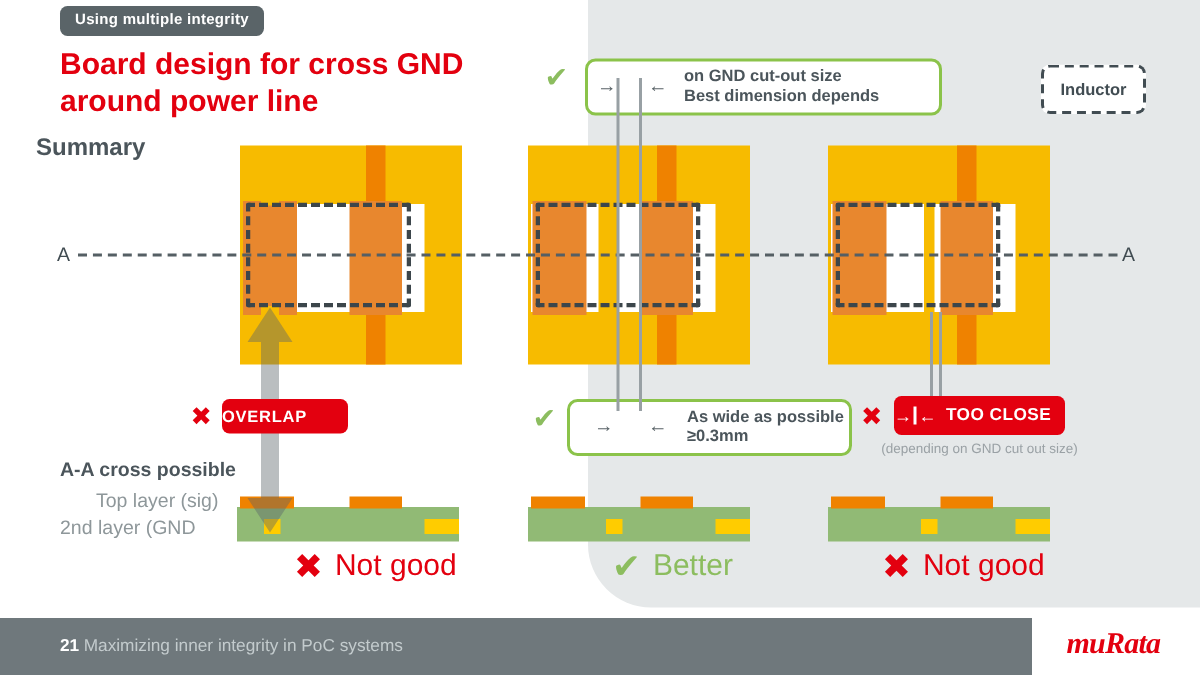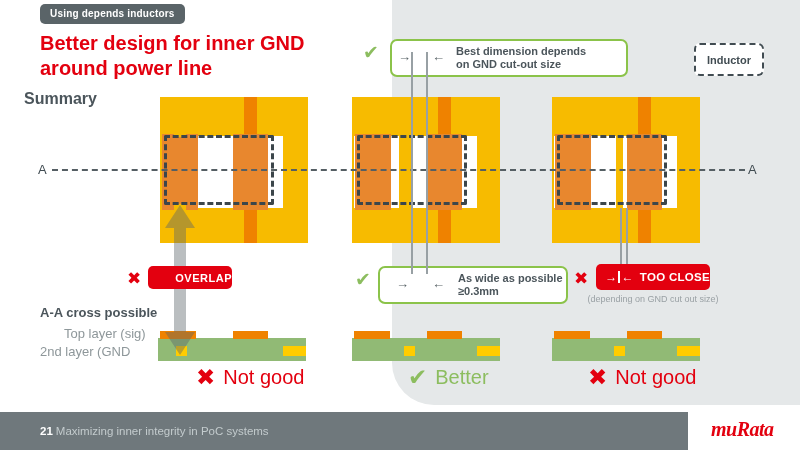--- a/index.html
+++ b/index.html
@@ -28,21 +28,21 @@
   .measline{width:2px;background:#98A0A4;z-index:6;}
   
   .dbl-arrow{left:162px;top:203px;z-index:6;}
   
   .chk{font-size:19px;color:#8CBD5F;font-weight:bold;z-index:7;}
   .xmark{font-size:17px;color:#E3000F;font-weight:bold;z-index:7;}
   .green-box{background:#fff;border:2px solid #8BC34A;border-radius:7px;z-index:5;}
   .co-arrow{position:absolute;color:#5A6468;font-size:13px;font-weight:bold;top:8px;}
   .co-text{position:absolute;top:4px;color:#4B555B;font-size:11px;line-height:13px;font-weight:bold;}
   .red-badge{background:#E3000F;color:#fff;border-radius:5px;font-weight:bold;z-index:8;
-    display:flex;align-items:center;justify-content:flex-end;}
+    display:flex;align-items:center;justify-content:flex-start;}
   .overlap-badge{left:148px;top:266px;width:84px;height:23px;font-size:11px;letter-spacing:.5px;}
   .tooclose-badge{left:596px;top:264px;width:114px;height:26px;font-size:11.5px;letter-spacing:.3px;}
   .tc-arrow{color:#fff;font-size:12px;font-weight:bold;}
   .tc-div{width:2px;height:12px;background:#fff;margin:0 1px;}
   .small-note{left:582px;top:294px;width:142px;text-align:center;color:#9AA1A5;font-size:9px;z-index:7;}
   
   .legend-box{left:694px;top:43px;width:66px;height:29px;background:#fff;border:2px dashed #414C52;
     border-radius:6px;display:flex;align-items:center;justify-content:center;
     color:#414C52;font-size:11px;font-weight:bold;z-index:7;}
   
@@ -67,23 +67,23 @@
   .logo{left:711px;top:418px;color:#E3000F;font-size:20px;font-weight:bold;font-style:italic;
     font-family:"Liberation Serif","DejaVu Serif",serif;letter-spacing:-.5px;z-index:9;}
 </style>
 </head>
 <body>
 
 <div class="slide">
 
   <div class="abs gray-panel"></div>
 
-  <div class="abs top-badge">Using depends inductors</div>
+  <div class="abs top-badge">Using multiple integrity</div>
   <div class="abs title">
-    <div>Better design for inner GND</div>
+    <div>Board design for cross GND</div>
     <div>around power line</div>
   </div>
   <div class="abs summary">Summary</div>
 
   <div class="abs legend-box">
     <span>Inductor</span>
   </div>
 
   <div class="abs sq" style="left:160px;">
     <div class="cutout" style="left:37px;width:86px;"></div>
@@ -125,22 +125,22 @@
 
   <svg class="abs dbl-arrow" width="36" height="154" viewBox="0 0 36 154">
     <polygon points="18,2 33,25 24,25 24,129 33,129 18,152 3,129 12,129 12,25 3,25" fill="#5A6468" fill-opacity="0.42"></polygon>
   </svg>
 
   <span class="abs chk" style="left:363px;top:41px;">✔</span>
   <div class="abs green-box" style="left:390px;top:39px;width:234px;height:34px;">
     <span class="co-arrow" style="left:6px;">→</span>
     <span class="co-arrow" style="left:40px;">←</span>
     <div class="co-text" style="left:64px;">
+      <div>on GND cut-out size</div>
       <div>Best dimension depends</div>
-      <div>on GND cut-out size</div>
     </div>
   </div>
 
   <span class="abs xmark" style="left:127px;top:268px;">✖</span>
   <div class="abs red-badge overlap-badge">
     <span>OVERLAP</span>
   </div>
 
   <span class="abs chk" style="left:355px;top:268px;">✔</span>
   <div class="abs green-box" style="left:378px;top:266px;width:186px;height:34px;">

